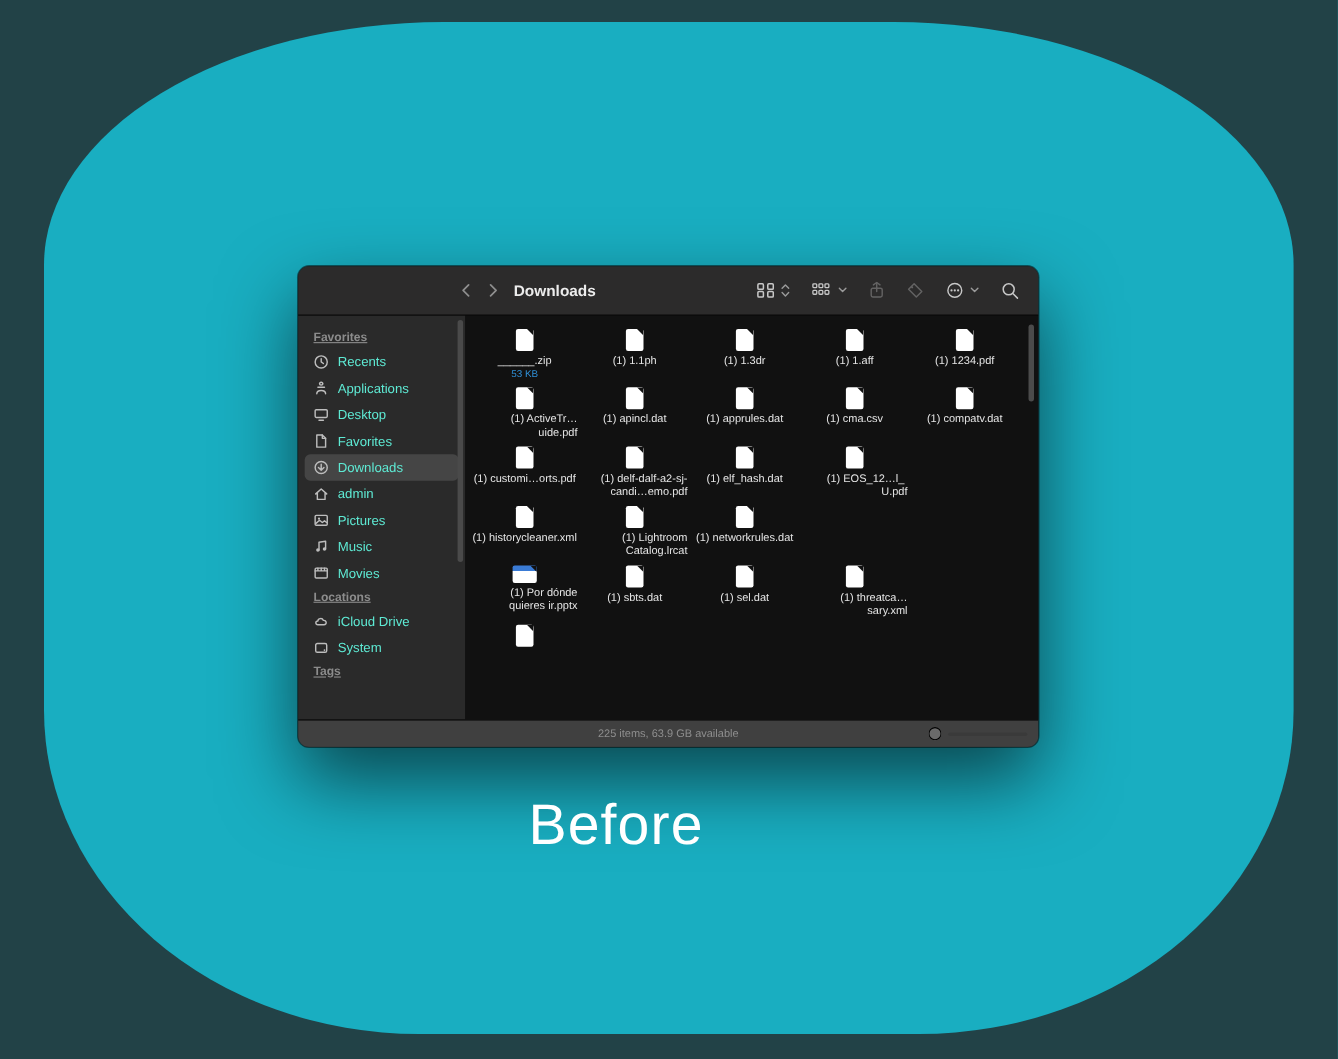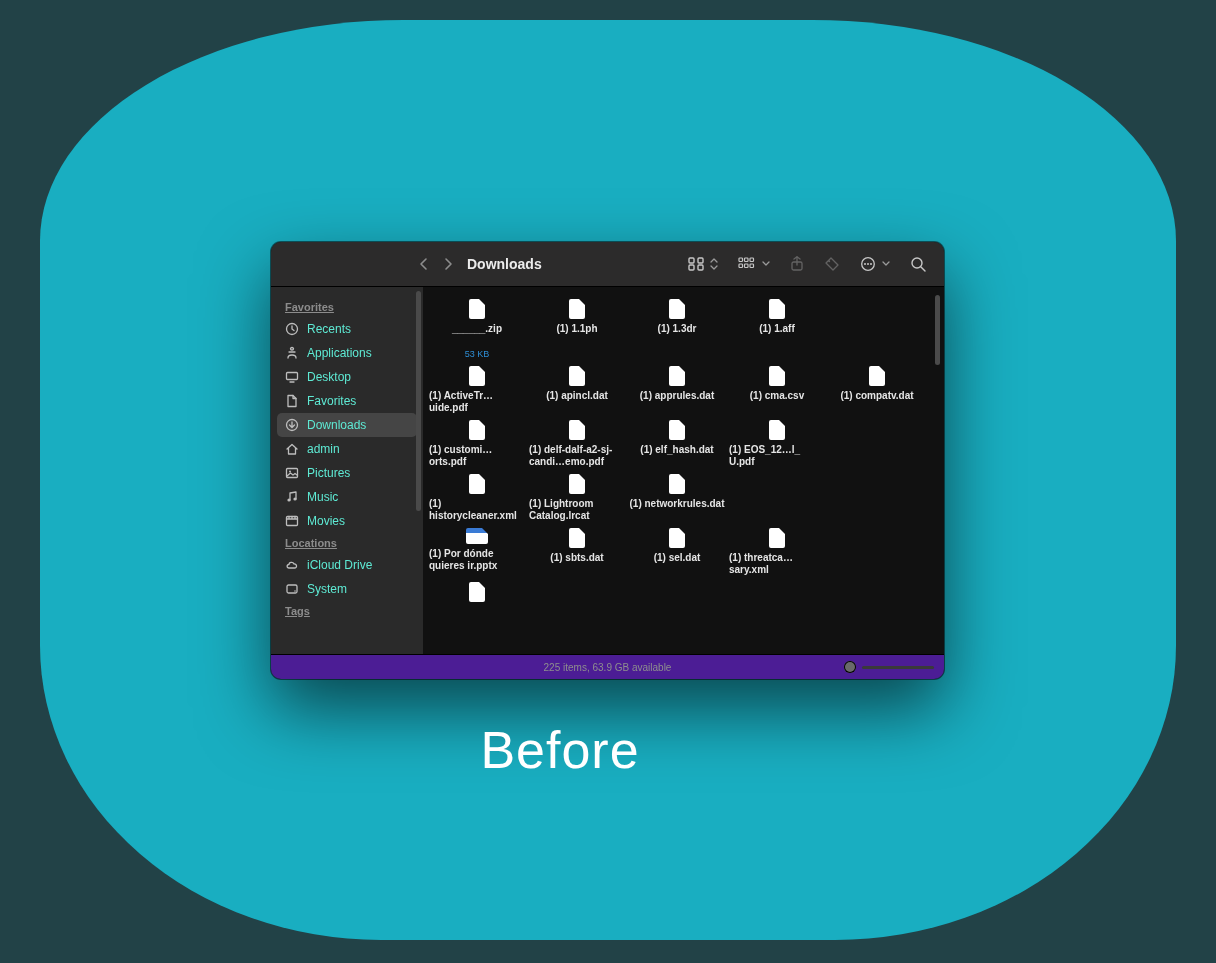--- a/index.html
+++ b/index.html
@@ -25,24 +25,24 @@
   .sb-item.active{background:#454545;}
   .sb-item .ic{width:14px;height:14px;flex:0 0 14px;display:flex;align-items:center;justify-content:center;color:#bdbdbd;}
   .sb-item .ic svg{display:block}
   .content{flex:1 1 auto;background:#111;position:relative;overflow:hidden;}
   .grid{position:absolute;left:0;top:0;right:0;bottom:0;padding:6px 10px 0 4px;}
   .row{display:flex;}
   .cell{width:100px;flex:0 0 100px;display:flex;flex-direction:column;align-items:center;padding-top:6px;}
   .icon{width:16px;height:20px;background:#fff;border-radius:2px;position:relative;margin-bottom:4px;}
   .icon:before{content:"";position:absolute;right:0;top:0;width:6px;height:6px;background:#111;clip-path:polygon(0 0,100% 100%,100% 0);} 
   .icon.pptx{width:22px;height:16px;border-radius:2px;background:linear-gradient(#3a7bd5 0 30%,#fff 30% 100%);}
-  .label{color:#e5e5e5;font-size:10px;line-height:12px;text-align:left;max-width:96px;word-break:break-word;font-weight:bold;}
-  .sub{color:#2f8fd6;font-size:9px;line-height:11px;text-align:center;margin-top:14px;}
+  .label{color:#e5e5e5;font-size:10px;line-height:12px;text-align:right;max-width:96px;word-break:break-word;}
+  .sub{color:#2f8fd6;font-size:9px;line-height:11px;text-align:center;margin-top:0;}
   .content-scroll{position:absolute;right:4px;top:8px;width:5px;height:70px;border-radius:3px;background:#4b4b4b;}
-  .status{height:24px;flex:0 0 24px;background:#4c1d95;border-top:1px solid #000;display:flex;align-items:center;color:#8e8e8e;font-size:10px;position:relative;}
+  .status{height:24px;flex:0 0 24px;background:#404040;border-top:1px solid #000;display:flex;align-items:center;color:#8e8e8e;font-size:10px;position:relative;}
   .status .center{position:absolute;left:0;right:0;text-align:center;}
   .zoom{position:absolute;right:10px;top:6px;display:flex;align-items:center;gap:6px;}
   .zoom .knob{width:12px;height:12px;border-radius:50%;background:#6a6a6a;box-shadow:0 0 0 1px #000 inset;}
   .zoom .track{width:72px;height:3px;border-radius:2px;background:#3a3a3a;}
 </style>
 </head>
 <body>
 
 <div class="stage">
   <div class="blob"></div>
@@ -249,20 +249,24 @@
                 <div class="label">(1) 1.1ph</div>
               </div>
               <div class="cell">
                 <div class="icon"></div>
                 <div class="label">(1) 1.3dr</div>
               </div>
               <div class="cell">
                 <div class="icon"></div>
                 <div class="label">(1) 1.aff</div>
               </div>
+              <div class="cell">
+                <div class="icon"></div>
+                <div class="label">(1) 1234.pdf</div>
+              </div>
             </div>
             <div class="row">
               <div class="cell">
                 <div class="icon"></div>
                 <div class="label">(1) ActiveTr…uide.pdf</div>
               </div>
               <div class="cell">
                 <div class="icon"></div>
                 <div class="label">(1) apincl.dat</div>
               </div>

